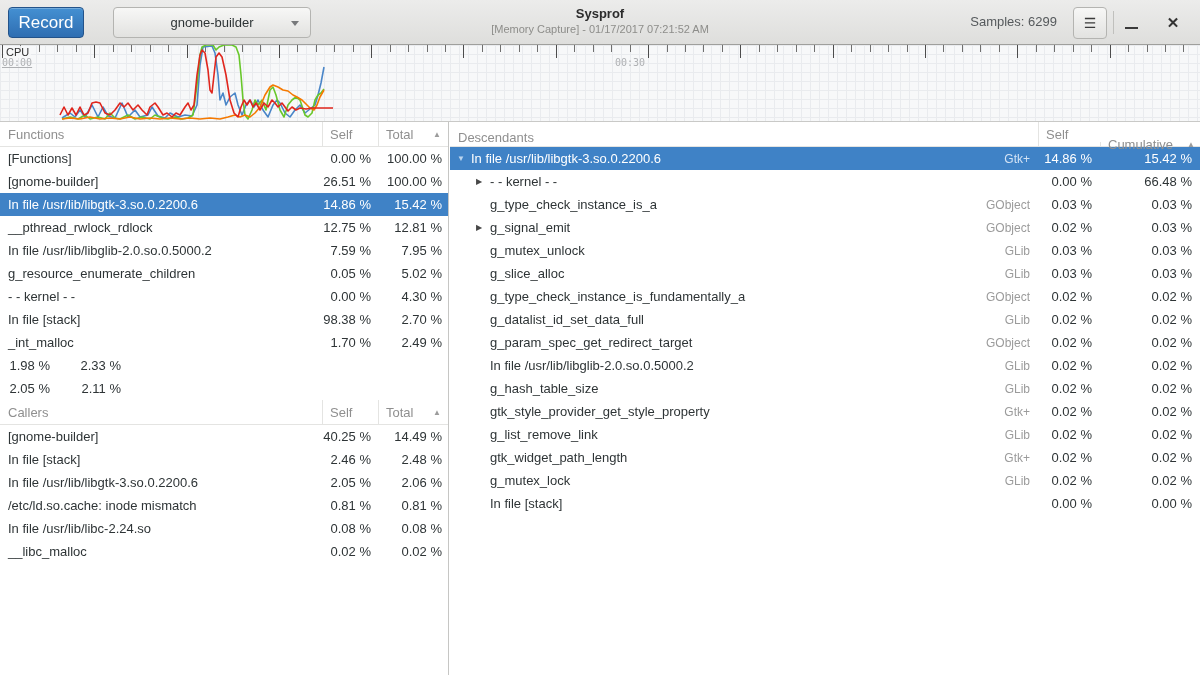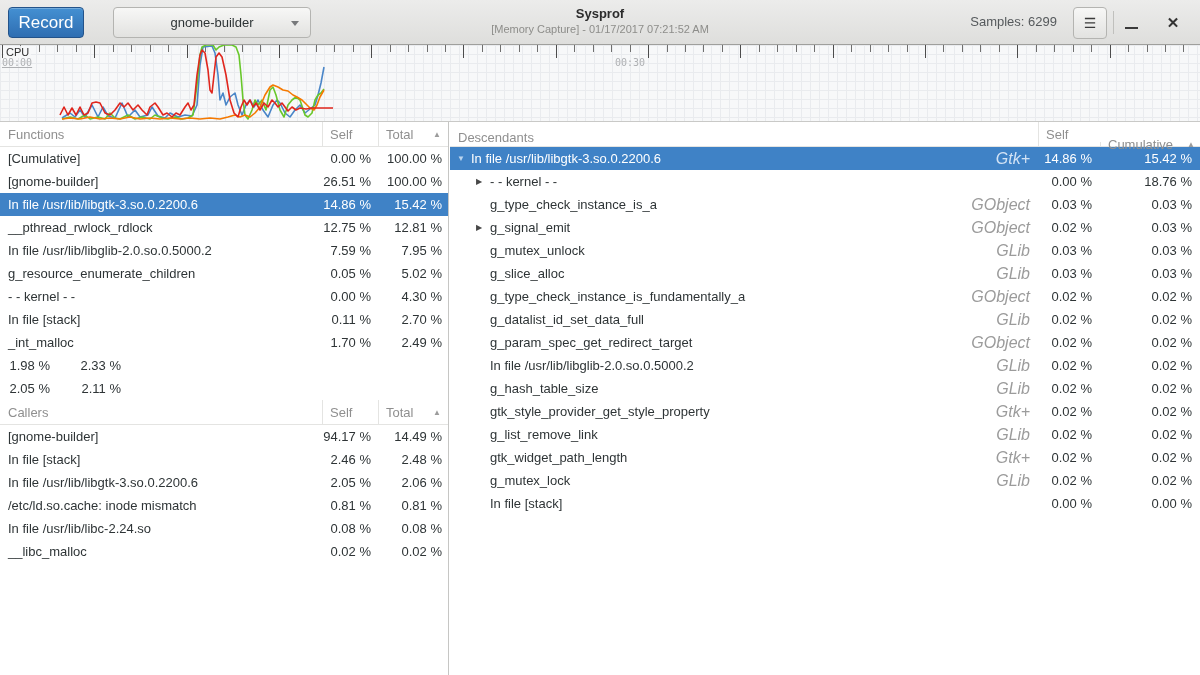--- a/index.html
+++ b/index.html
@@ -83,21 +83,21 @@
   .lt .thead .total-col{flex:1;}
   
   .rt .cell-name{flex:1;display:flex;align-items:center;}
   .rt .self{width:62px;padding-right:8px;}
   .rt .total{width:100px;padding-right:8px;}
   .rt .thead .name-col{flex:1;margin-top:6px;}
   .rt .thead .self-col{width:62px;}
   .rt .thead .total-col{width:100px;margin-top:20px;}
   .exp{display:inline-block;width:14px;flex:none;font-size:8px;color:#474747;text-align:left;}
   .row.selected .exp{color:#b9d4ef;}
-  .tag{color:#9b9b9b;font-size:16px;margin-right:8px;margin-left:8px;font-style:italic;}
+  .tag{color:#9b9b9b;font-size:12px;margin-right:8px;margin-left:8px;}
   .row.selected .tag{color:#d3e3f5;}
 </style>
 </head>
 <body>
 
 <div class="headerbar">
   <div class="btn btn-record">Record</div>
   <div class="btn btn-target">
     <span>gnome-builder</span>
     <span class="arrow"></span>
@@ -204,21 +204,21 @@
       <div class="thead">
         <div class="col first name-col">Functions</div>
         <div class="col self-col">Self</div>
         <div class="col total-col">
           <span>Total</span>
           <span class="sort-arrow">▲</span>
         </div>
       </div>
       <div id="functions-rows">
           <div class="row">
-            <span class="cell-name">[Cumulative]</span>
+            <span class="cell-name">[Functions]</span>
             <span class="num self">0.00 %</span>
             <span class="num total">100.00 %</span>
           </div>
           <div class="row">
             <span class="cell-name">[gnome-builder]</span>
             <span class="num self">26.51 %</span>
             <span class="num total">100.00 %</span>
           </div>
           <div class="row selected">
             <span class="cell-name">In file /usr/lib/libgtk-3.so.0.2200.6</span>
@@ -240,21 +240,21 @@
             <span class="num self">0.05 %</span>
             <span class="num total">5.02 %</span>
           </div>
           <div class="row">
             <span class="cell-name">- - kernel - -</span>
             <span class="num self">0.00 %</span>
             <span class="num total">4.30 %</span>
           </div>
           <div class="row">
             <span class="cell-name">In file [stack]</span>
-            <span class="num self">0.11 %</span>
+            <span class="num self">98.38 %</span>
             <span class="num total">2.70 %</span>
           </div>
           <div class="row">
             <span class="cell-name">_int_malloc</span>
             <span class="num self">1.70 %</span>
             <span class="num total">2.49 %</span>
           </div>
           <div class="row">
             <span class="num self">1.98 %</span>
             <span class="num total">2.33 %</span>
@@ -270,21 +270,21 @@
         <div class="col first name-col">Callers</div>
         <div class="col self-col">Self</div>
         <div class="col total-col">
           <span>Total</span>
           <span class="sort-arrow">▲</span>
         </div>
       </div>
       <div id="callers-rows">
           <div class="row">
             <span class="cell-name">[gnome-builder]</span>
-            <span class="num self">94.17 %</span>
+            <span class="num self">40.25 %</span>
             <span class="num total">14.49 %</span>
           </div>
           <div class="row">
             <span class="cell-name">In file [stack]</span>
             <span class="num self">2.46 %</span>
             <span class="num total">2.48 %</span>
           </div>
           <div class="row">
             <span class="cell-name">In file /usr/lib/libgtk-3.so.0.2200.6</span>
             <span class="num self">2.05 %</span>
@@ -328,21 +328,21 @@
             </span>
             <span class="num self">14.86 %</span>
             <span class="num total">15.42 %</span>
           </div>
           <div class="row">
             <span class="cell-name">
               <span class="exp" style="margin-left: 26px;">▶</span>
               <span class="label">- - kernel - -</span>
             </span>
             <span class="num self">0.00 %</span>
-            <span class="num total">18.76 %</span>
+            <span class="num total">66.48 %</span>
           </div>
           <div class="row">
             <span class="cell-name">
               <span class="exp" style="margin-left: 26px;"></span>
               <span class="label">g_type_check_instance_is_a</span>
               <span class="tag" style="margin-left: auto;">GObject</span>
             </span>
             <span class="num self">0.03 %</span>
             <span class="num total">0.03 %</span>
           </div>

